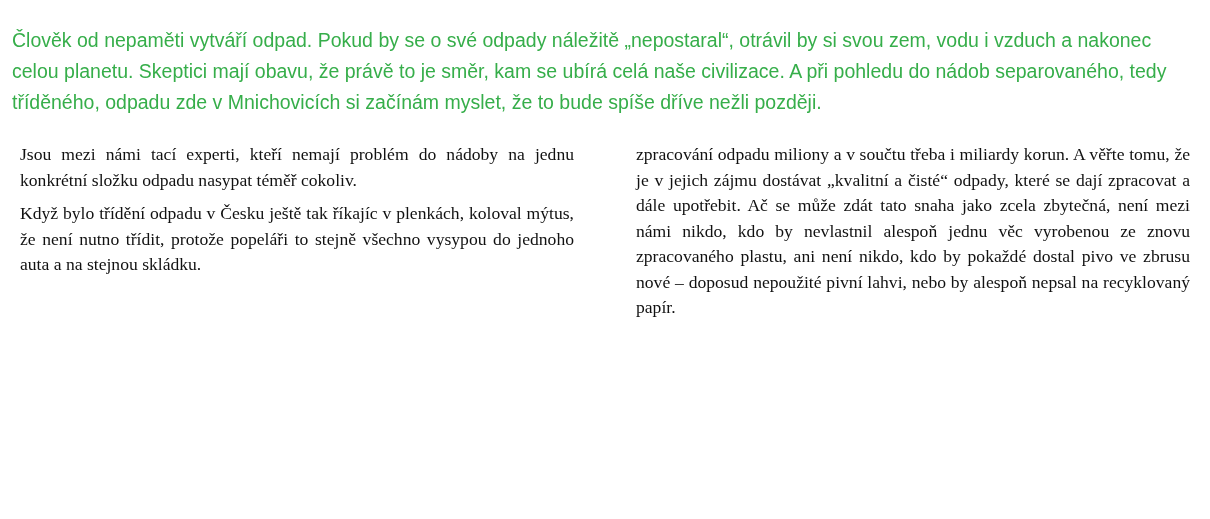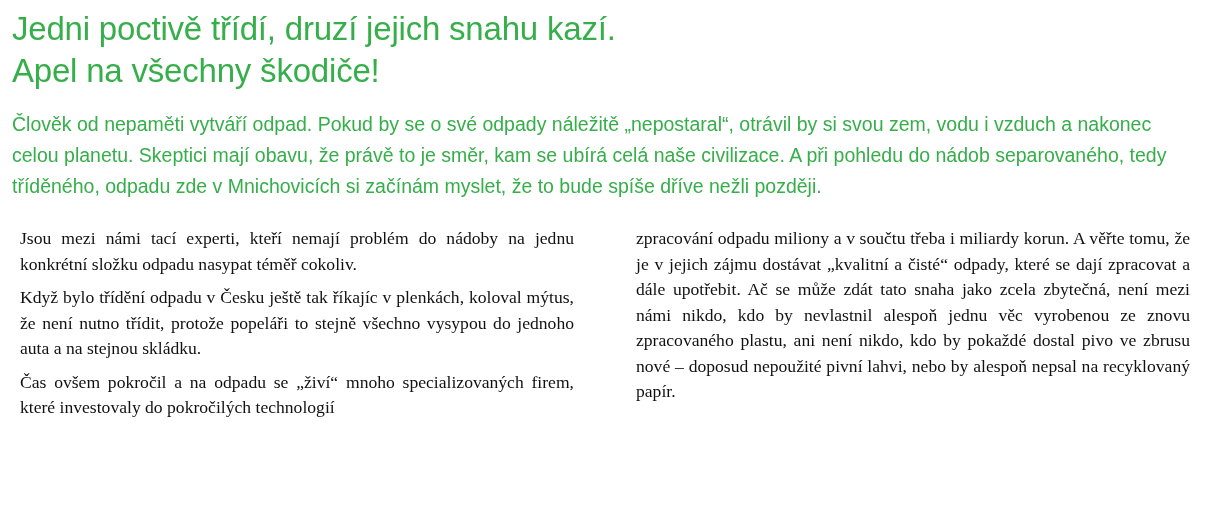--- a/index.html
+++ b/index.html
@@ -60,33 +60,28 @@
   }
   .col p.bold {
     font-weight: normal;
   }
 </style>
 </head>
 <body>
 
 <div class="page">
 
-  <h1 class="headline">
-    <span class="line">Jedni poctivě třídí, druzí jejich snahu kazí.</span>
-    <span class="line">Apel na všechny škodiče!</span>
-  </h1>
 
   <p class="lead">Člověk od nepaměti vytváří odpad. Pokud by se o své odpady náležitě „nepostaral“, otrávil by si svou zem, vodu i vzduch a nakonec celou planetu. Skeptici mají obavu, že právě to je směr, kam se ubírá celá naše civilizace. A při pohledu do nádob separovaného, tedy tříděného, odpadu zde v Mnichovicích si začínám myslet, že to bude spíše dříve nežli později.</p>
 
   <div class="columns">
 
     <div class="col">
       <p>Jsou mezi námi tací experti, kteří nemají problém do nádoby na jednu konkrétní složku odpadu nasypat téměř cokoliv.</p>
       <p class="bold">Když bylo třídění odpadu v Česku ještě tak říkajíc v plenkách, koloval mýtus, že není nutno třídit, protože popeláři to stejně všechno vysypou do jednoho auta a na stejnou skládku.</p>
-      <p>Čas ovšem pokročil a na odpadu se „živí“ mnoho specializovaných firem, které investovaly do pokročilých technologií</p>
     </div>
 
     <div class="col">
       <p>zpracování odpadu miliony a v součtu třeba i miliardy korun. A věřte tomu, že je v jejich zájmu dostávat „kvalitní a čisté“ odpady, které se dají zpracovat a dále upotřebit. Ač se může zdát tato snaha jako zcela zbytečná, není mezi námi nikdo, kdo by nevlastnil alespoň jednu věc vyrobenou ze znovu zpracovaného plastu, ani není nikdo, kdo by pokaždé dostal pivo ve zbrusu nové – doposud nepoužité pivní lahvi, nebo by alespoň nepsal na recyklovaný papír.</p>
     </div>
 
   </div>
 </div>
 
 </body></html>

